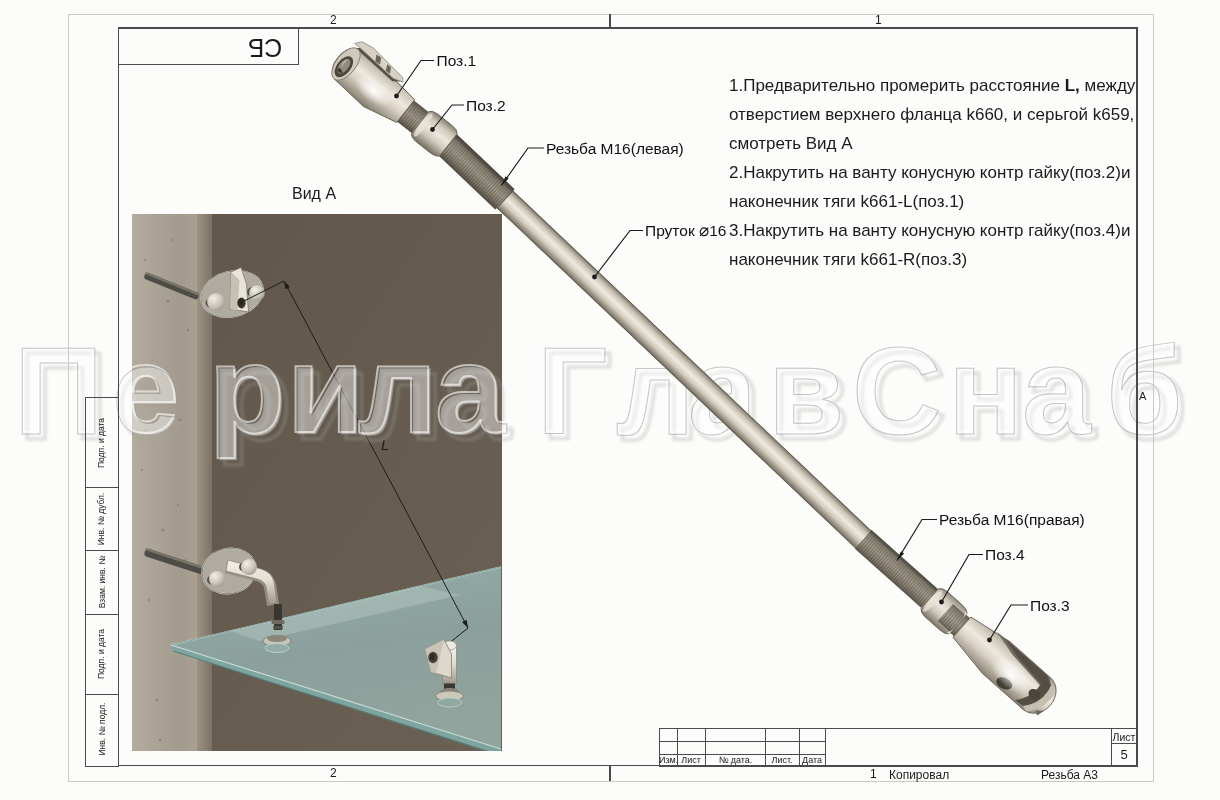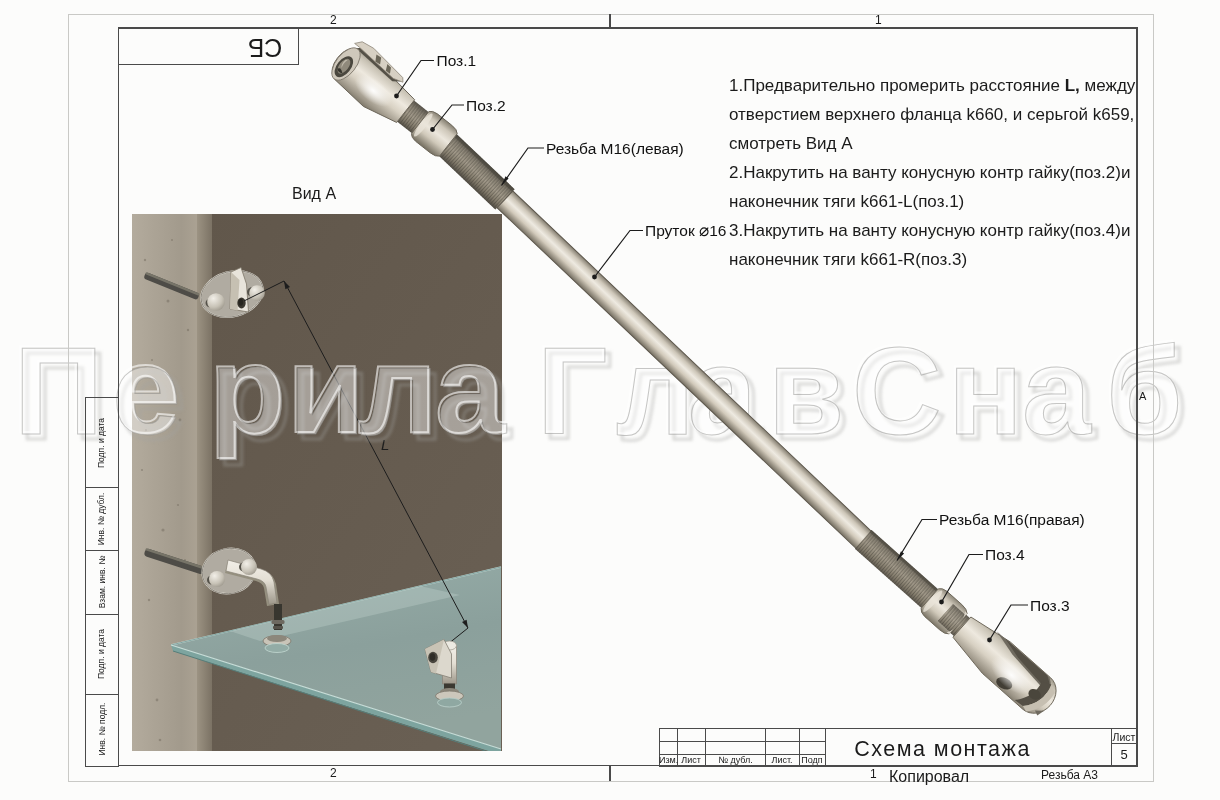--- a/index.html
+++ b/index.html
@@ -216,31 +216,30 @@
 <div class="ln" style="left:824.5px;top:728px;width:1.3px;height:37px;z-index:2"></div>
 <div class="ln" style="left:1110.5px;top:728px;width:1.3px;height:37px;z-index:2"></div>
 
 <div class="ln" style="left:659px;top:740.5px;width:167px;height:1.2px;z-index:2"></div>
 <div class="ln" style="left:659px;top:753.5px;width:167px;height:1.2px;z-index:2"></div>
 
 <div class="ln" style="left:1110.5px;top:743px;width:27px;height:1.2px;z-index:2"></div>
 
 <div class="txt" style="left:659px;top:755px;width:18px;font-size:9px;line-height:10px;text-align:center;z-index:2">Изм.</div>
 <div class="txt" style="left:677px;top:755px;width:28px;font-size:9px;line-height:10px;text-align:center;z-index:2">Лист</div>
-<div class="txt" style="left:706px;top:755px;width:59px;font-size:9px;line-height:10px;text-align:center;z-index:2">№ дубл.</div>
+<div class="txt" style="left:706px;top:755px;width:59px;font-size:9px;line-height:10px;text-align:center;z-index:2">№ дата.</div>
 <div class="txt" style="left:765px;top:755px;width:34px;font-size:9px;line-height:10px;text-align:center;z-index:2">Лист.</div>
-<div class="txt" style="left:799px;top:755px;width:26px;font-size:9px;line-height:10px;text-align:center;z-index:2">Подп</div>
-
-<div class="txt" style="left:800px;top:736.5px;width:285px;font-size:21.5px;letter-spacing:1.5px;text-align:center;z-index:2">Схема монтажа</div>
+<div class="txt" style="left:799px;top:755px;width:26px;font-size:9px;line-height:10px;text-align:center;z-index:2">Дата</div>
+
 
 <div class="txt" style="left:1111px;top:731px;width:26px;font-size:10.5px;text-align:center;z-index:2">Лист</div>
 
 <div class="txt" style="left:1111px;top:747px;width:26px;font-size:13px;text-align:center;z-index:2">5</div>
 
-<div class="txt" style="left:889px;top:768px;font-size:16px;z-index:2">Копировал</div>
+<div class="txt" style="left:889px;top:768px;font-size:12px;z-index:2">Копировал</div>
 
 <div class="txt" style="left:1041px;top:768px;font-size:12px;z-index:2">Резьба А3</div>
 
 <div class="txt" style="left:729px;top:71px;font-size:17px;line-height:29px;z-index:2">1.Предварительно промерить расстояние <b>L,</b> между<br>отверстием верхнего фланца k660, и серьгой k659,<br>смотреть Вид А<br>2.Накрутить на ванту конусную контр гайку(поз.2)и<br>наконечник тяги k661-L(поз.1)<br>3.Накрутить на ванту конусную контр гайку(поз.4)и<br>наконечник тяги k661-R(поз.3)</div>
 
 <div class="txt" style="left:292px;top:185px;font-size:16px;z-index:2">Вид А</div>
 
 <svg class="abs" id="rod" style="left:0;top:0;z-index:3" width="1220" height="800" viewBox="0 0 1220 800">
 <defs>
 <linearGradient id="gClev" x1="0" y1="-23" x2="0" y2="23" gradientUnits="userSpaceOnUse">

